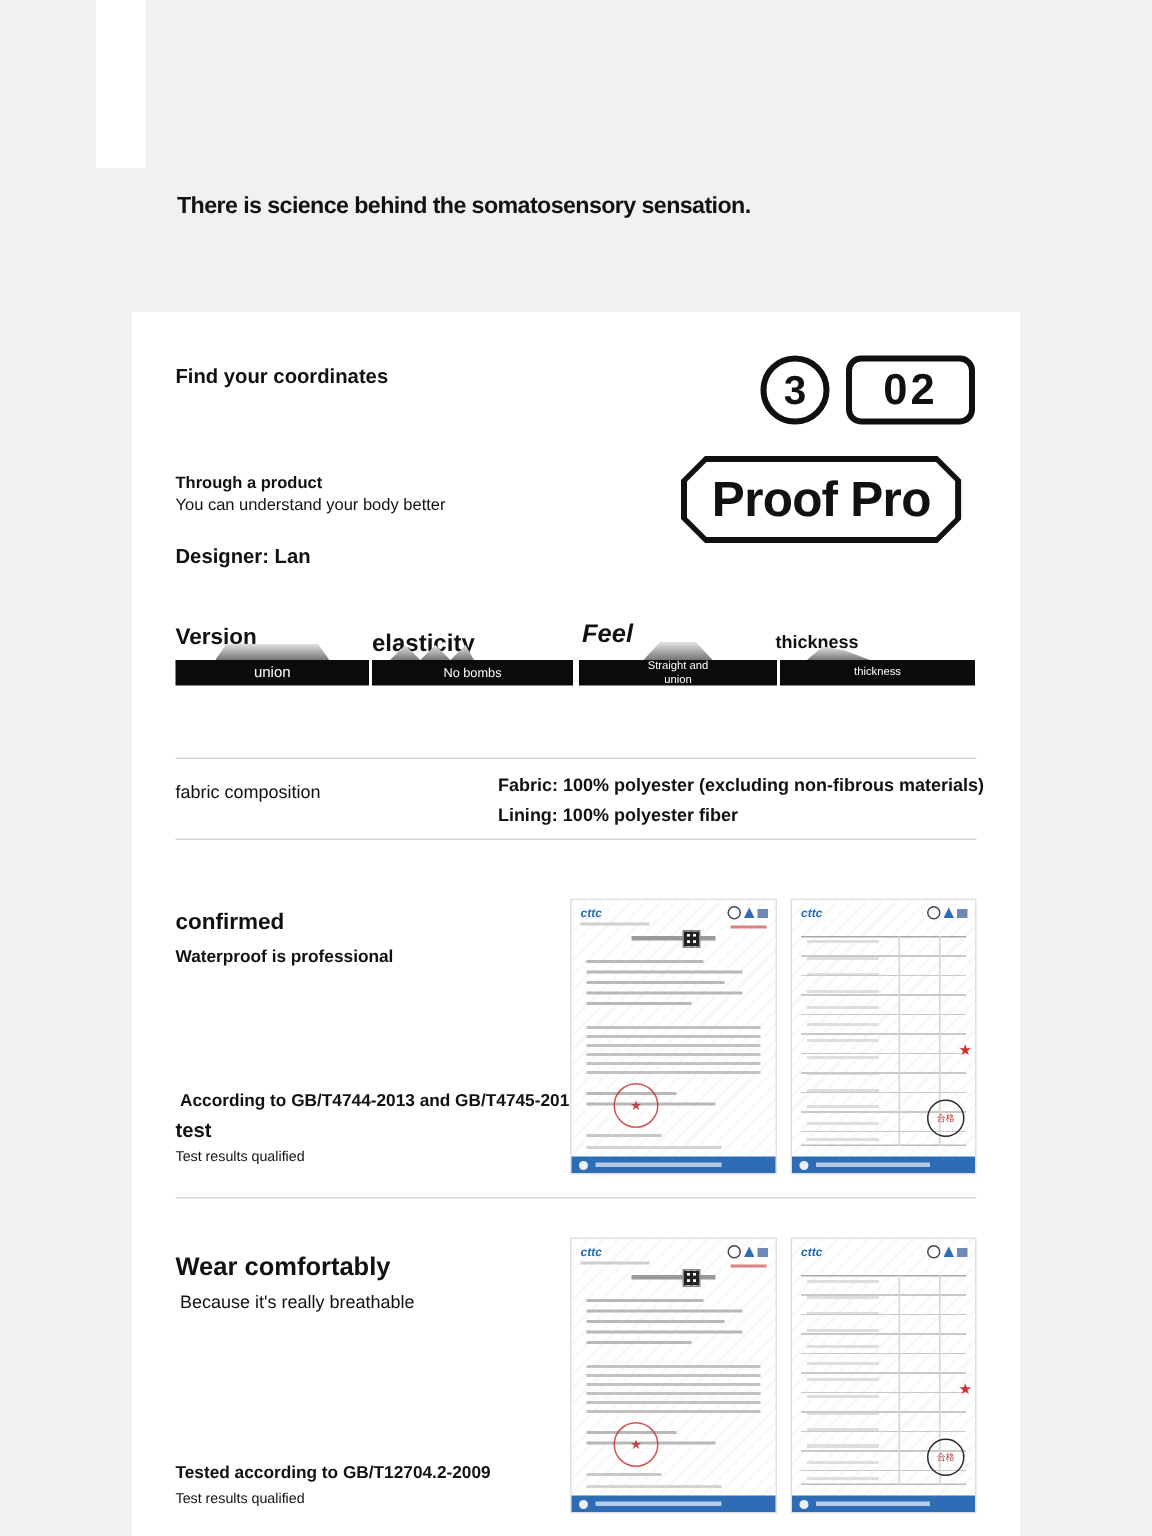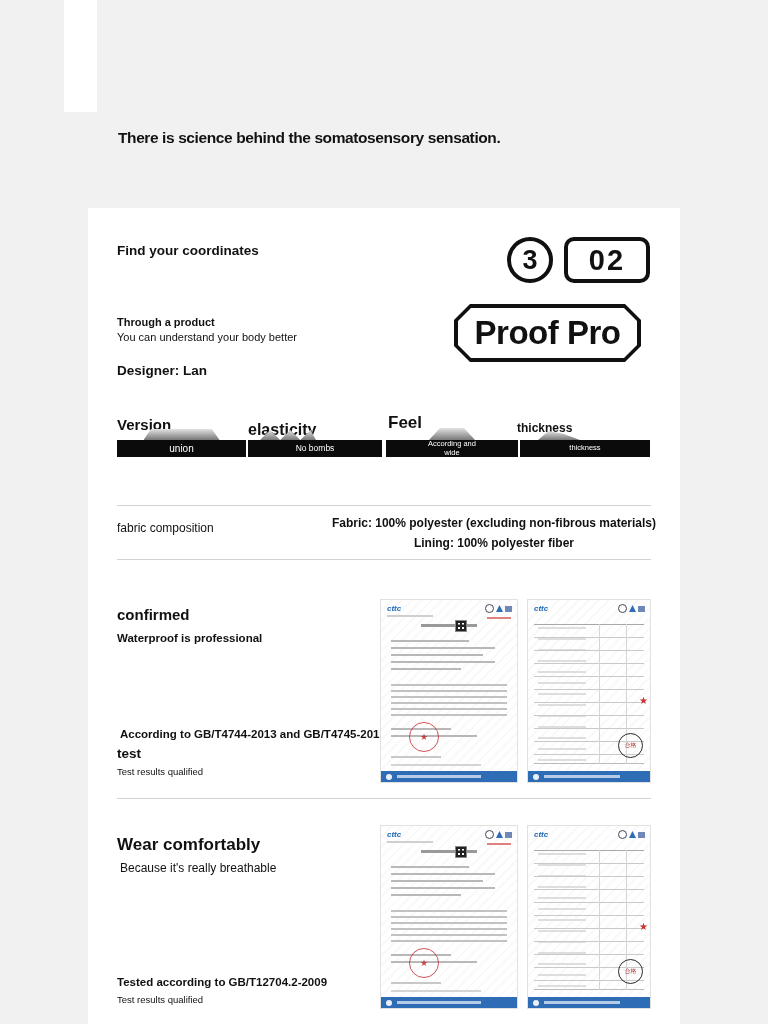--- a/index.html
+++ b/index.html
@@ -48,21 +48,21 @@
   }
 
   .intro-line1 { position:absolute; left:29px; top:108px; font-size:11px; font-weight:bold; }
   .intro-line2 { position:absolute; left:29px; top:123px; font-size:11px; }
   .designer    { position:absolute; left:29px; top:139px; font-size:13.5px; font-weight:bold;margin-top:16px; }
 
   
   .feat-label { position:absolute; font-weight:bold; color:#111; }
   .fl1 { left:29px;  top:208px; font-size:15px; }
   .fl2 { left:160px; top:213px; font-size:16px; }
-  .fl3 { left:300px; top:205px; font-size:17px; }
+  .fl3 { left:300px; top:205px; font-size:17px;font-style:italic; }
   .fl4 { left:429px; top:213px; font-size:12px; }
 
   .ribbon {
     position:absolute; top:232px; height:17px; background:#0b0b0b;
     display:flex; align-items:center; justify-content:center;
   }
   .ribbon .rb-text { color:#fff; text-align:center; line-height:1.15; }
   .ribbon::before { content:""; position:absolute; bottom:100%; background:linear-gradient(180deg,#e3e3e3,#777); }
   .r1 { left:29px;  width:129px; } .r1 .rb-text { font-size:10px; }
   .r2 { left:160px; width:134px; } .r2 .rb-text { font-size:8.5px; }
@@ -70,21 +70,21 @@
   .r4 { left:432px; width:130px; } .r4 .rb-text { font-size:7.5px; }
   .r1::before { left:50%; transform:translateX(-50%); width:76px; height:11px; clip-path:polygon(10% 0,90% 0,100% 100%,0 100%); }
   .r2::before { left:12px; width:56px; height:10px; clip-path:polygon(0 100%,18% 0,36% 100%,54% 0,72% 100%,90% 0,100% 100%); }
   .r3::before { left:50%; transform:translateX(-50%); width:46px; height:12px; clip-path:polygon(24% 0,76% 0,100% 100%,0 100%); }
   .r4::before { left:18px; width:42px; height:9px; clip-path:polygon(0 100%,25% 0,60% 30%,100% 100%); }
 
   .divider { position:absolute; left:29px; width:534px; height:1px; background:#d2d2d2; }
   .dv1 { top:297px; } .dv2 { top:351px; } .dv3 { top:590px; }
 
   .fabric-label { position:absolute; left:29px; top:313px; font-size:12px; }
-  .fabric-right { position:absolute; right:24px; top:305px; text-align:center; font-size:12px; font-weight:bold; line-height:20px; }
+  .fabric-right { position:absolute; right:24px; top:305px; text-align:left; font-size:12px; font-weight:bold; line-height:20px; }
 
   .sec1-heading { position:absolute; left:29px; top:398px; font-size:15px; font-weight:bold; }
   .sec1-sub     { position:absolute; left:29px; top:424px; font-size:11.5px; font-weight:bold; }
   .sec1-standard{ position:absolute; left:32px; top:520px; font-size:11.5px; font-weight:bold; white-space:nowrap; }
   .sec1-test    { position:absolute; left:29px; top:538px; font-size:13.5px; font-weight:bold; }
   .sec1-result  { position:absolute; left:29px; top:558px; font-size:9.5px; }
 
   .sec2-heading { position:absolute; left:29px; top:627px; font-size:17px; font-weight:bold; }
   .sec2-sub     { position:absolute; left:32px; top:653px; font-size:12px; }
   .sec2-standard{ position:absolute; left:29px; top:768px; font-size:11.5px; font-weight:bold; white-space:nowrap; }
@@ -180,21 +180,21 @@
   <div class="feat-label fl3">Feel</div>
   <div class="feat-label fl4">thickness</div>
 
   <div class="ribbon r1">
       <span class="rb-text">union</span>
     </div>
   <div class="ribbon r2">
       <span class="rb-text">No bombs</span>
     </div>
   <div class="ribbon r3">
-      <span class="rb-text">According and wide</span>
+      <span class="rb-text">Straight and union</span>
     </div>
   <div class="ribbon r4">
       <span class="rb-text">thickness</span>
     </div>
 
   <div class="divider dv1"></div>
   <div class="fabric-label">fabric composition</div>
   <div class="fabric-right">
     <div>Fabric: 100% polyester (excluding non-fibrous materials)</div>
     <div>Lining: 100% polyester fiber</div>

